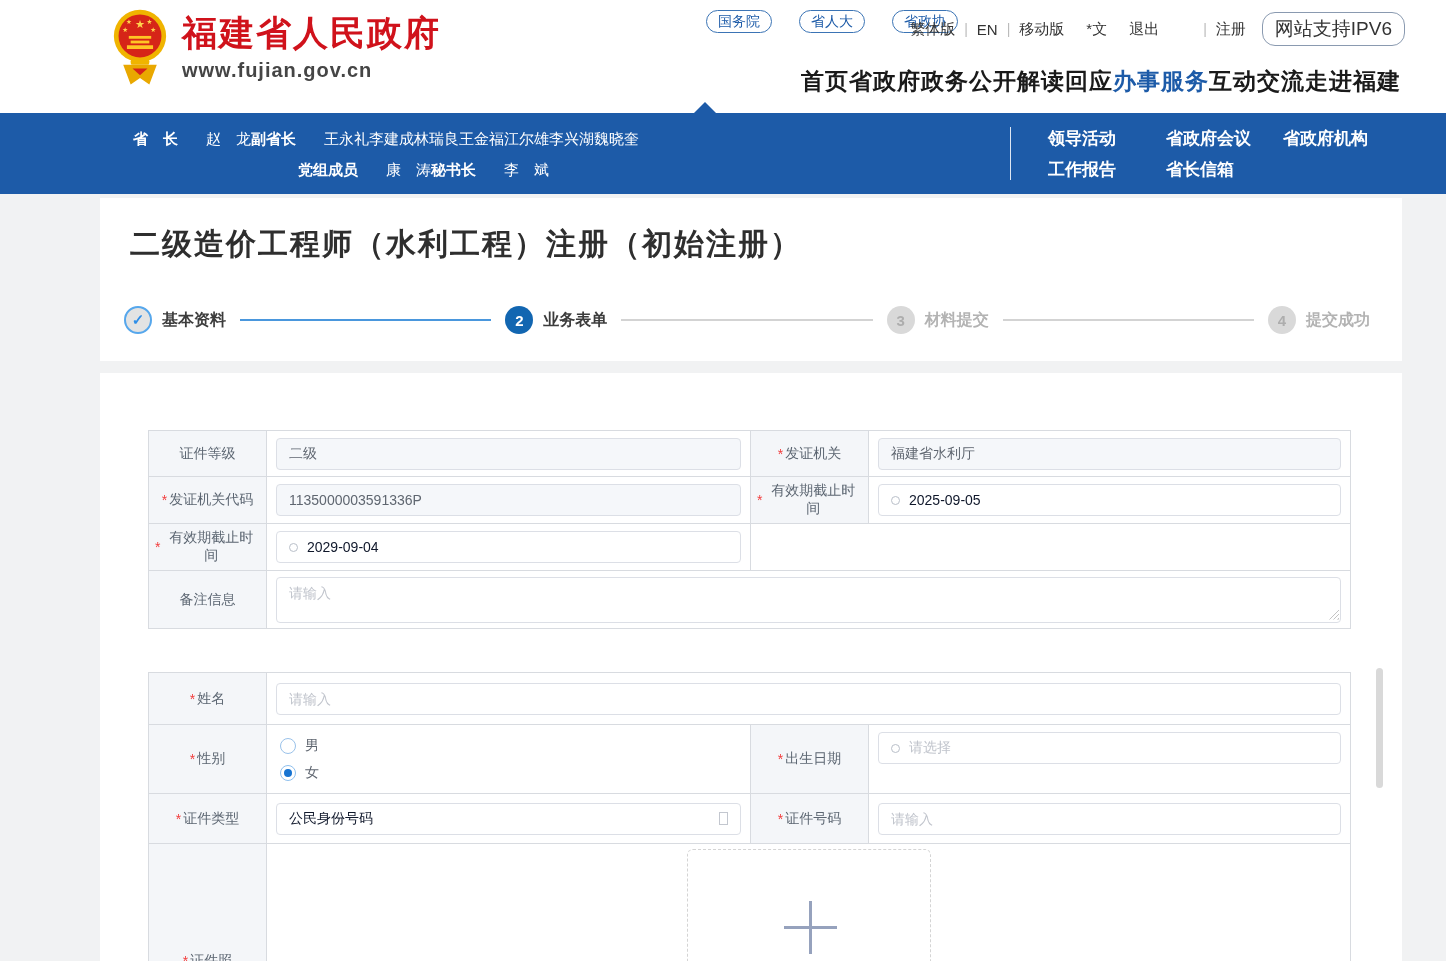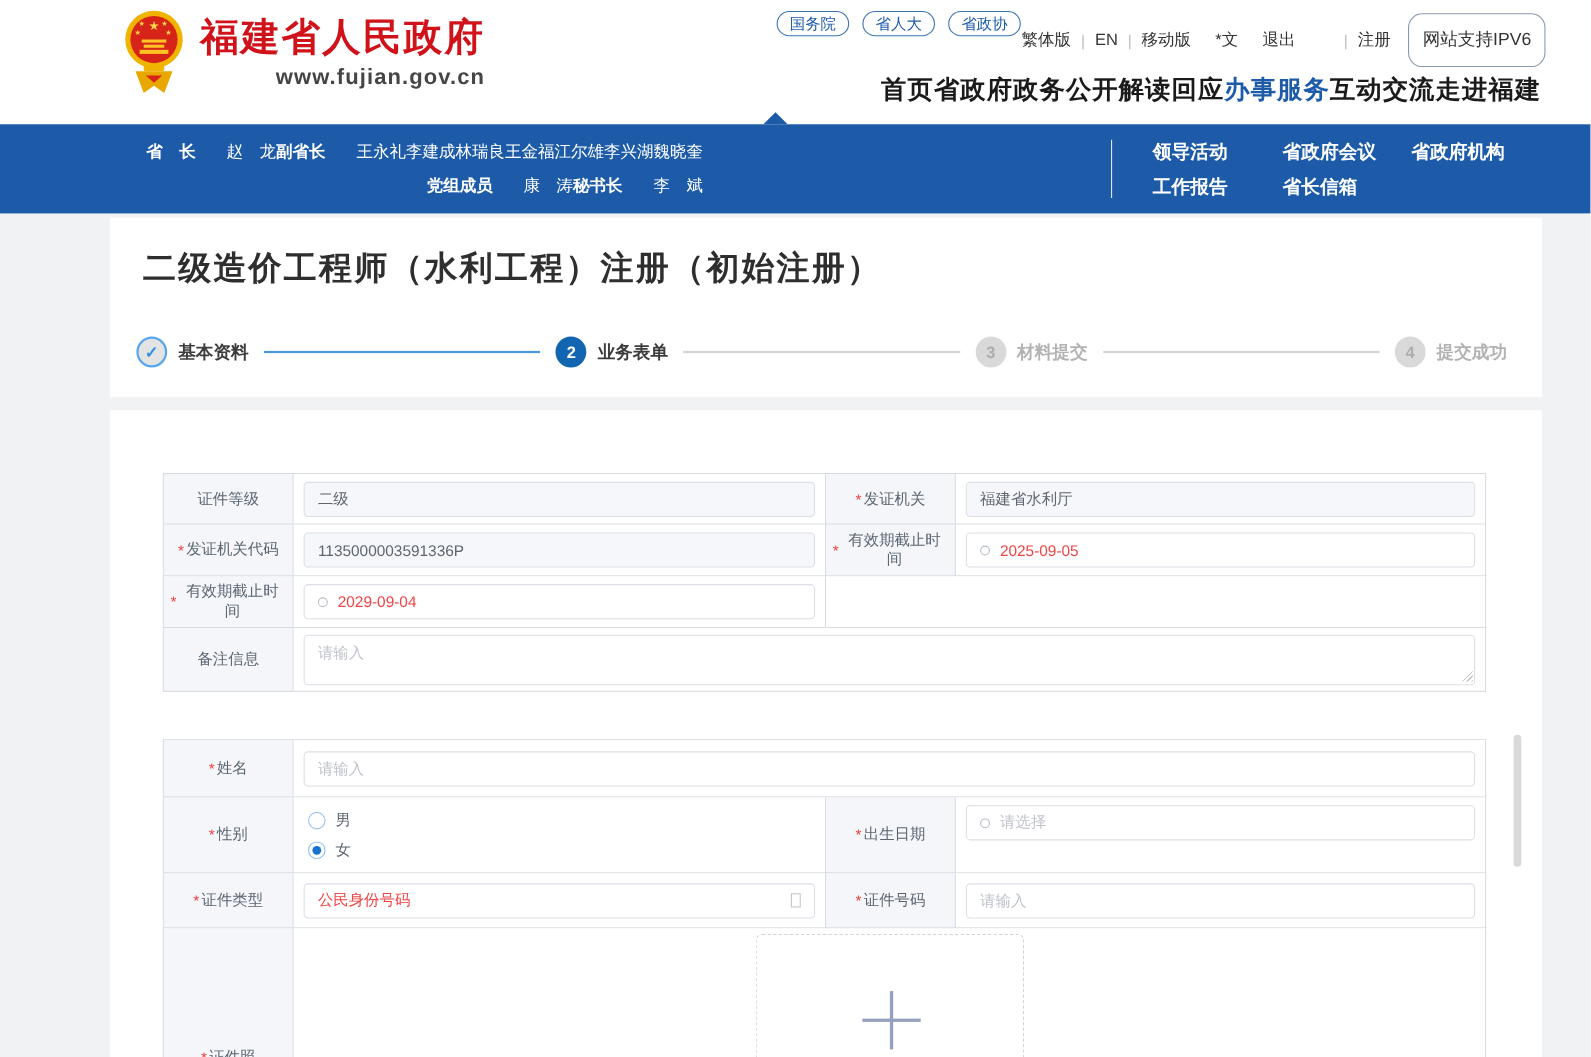--- a/index.html
+++ b/index.html
@@ -3,45 +3,45 @@
 <meta charset="utf-8">
 <style>
   * { margin:0; padding:0; box-sizing:border-box; }
   html,body { width:1446px; height:961px; overflow:hidden; }
   body { font-family:"Liberation Sans", sans-serif; background:#f1f2f3; position:relative; color:#333; }
   a { text-decoration:none; color:inherit; cursor:pointer; }
 
   
   .header { position:absolute; top:0; left:0; width:1446px; height:113px; background:#fff; }
   .logo { position:absolute; left:112px; top:7px; display:flex; align-items:flex-start; }
-  .logo-text { margin-left:14px;text-align:right; }
+  .logo-text { margin-left:14px; }
   .site-name { font-family:"Liberation Serif", serif; font-weight:bold; font-size:35px; color:#d0121b; letter-spacing:2px; line-height:46px; margin-top:4px; }
   .site-url { font-size:20px; font-weight:bold; color:#454545; letter-spacing:1px; margin-top:2px; }
 
-  .quick-pills { position:absolute; left:706px; top:10px; display:flex; gap:12px;text-align:right; }
+  .quick-pills { position:absolute; left:706px; top:10px; display:flex; gap:27px;text-align:right; }
   .pill { border:1px solid #3b74b5; color:#1d5ba8; border-radius:13px; font-size:14px; padding:2px 11px; line-height:17px; background:#fff; }
   .util-row { position:absolute; right:41px; top:12px; display:flex; align-items:center; font-size:15px; color:#333; }
   .util-row .sep { color:#bbb; margin:0 9px; font-size:14px; }
   .util-row .gap-md { margin-left:22px; }
   .util-row .gap-lg { margin-left:44px; }
-  .pill-gray { border:1px solid #8a9ab0; color:#333; border-radius:13px; font-size:16px; padding:13px 12px; margin-left:16px; }
+  .pill-gray { border:1px solid #8a9ab0; color:#333; border-radius:13px; font-size:19px; padding:3px 12px; margin-left:16px; }
 
   .main-nav { position:absolute; right:45px; bottom:16px; display:flex; }
   .main-nav a { font-size:23px; font-weight:bold; color:#1a1a1a; letter-spacing:1px; }
   .main-nav a.hl { color:#1d5ba8; }
   .nav-caret { position:absolute; left:694px; top:102px; width:0; height:0;
     border-left:11px solid transparent; border-right:11px solid transparent; border-bottom:11px solid #1d5ba8; }
 
   
   .officials { position:absolute; top:113px; left:0; width:1446px; height:81px; background:#1d5ba8; color:#fff; }
   .off-left { position:absolute; left:105px; top:10px; font-size:15px;margin-left:28px; }
   .off-row { line-height:31px; white-space:nowrap; }
   .off-row span { margin-right:28px; }
   .off-row .role { font-weight:bold; }
-  .off-row2 { padding-left:165px;text-align:right; }
+  .off-row2 { padding-left:165px; }
   .off-divider { position:absolute; left:1010px; top:14px; width:1px; height:53px; background:rgba(255,255,255,0.85); }
   .off-links { position:absolute; left:1048px; top:10px; display:grid; grid-template-columns:118px 117px auto; font-size:17px; font-weight:bold; line-height:31px; }
 
   
   .card { position:absolute; left:100px; width:1302px; background:#fff; }
   .card1 { top:198px; height:163px; }
   .card2 { top:373px; height:700px; }
 
   .page-title { position:absolute; left:30px; top:26px; font-size:30px; font-weight:600; color:#2e2e2e; letter-spacing:2px; }
 
@@ -64,21 +64,21 @@
   .lab { background:#f4f6f9; justify-content:center; text-align:center; font-size:14px; color:#5c6672; padding:0 6px; }
   .fld { background:#fff; padding:0 9px; }
   .span2 { grid-column:span 2; }
   .span3 { grid-column:span 3; }
   .star { color:#f23c3c; margin-right:2px; font-size:14px; }
 
   .inp { width:100%; height:32px; border:1px solid #dcdfe6; border-radius:4px; font-size:14px; color:#5f6670; padding:0 12px; background:#fff; outline:none; display:flex; align-items:center; }
   input.inp { display:inline-block; line-height:30px; }
   .inp.disabled { background:#f5f7fa; }
   input::placeholder, textarea::placeholder { color:#c0c4cc; }
-  .inp .val { color:#ef4444; }
+  .inp .val { color:#0f172a; }
   .inp .ph { color:#c0c4cc; }
   .clock-icon { width:9px; height:9px; border:1px solid #b9bfc9; border-radius:50%; margin-right:9px; flex:0 0 auto; }
   .tofu-icon { width:9px; height:13px; border:1px solid #c3c7cf; margin-left:auto; flex:0 0 auto; }
 
   .ta-wrap { position:relative; width:100%; height:46px; margin:6px 0; }
   .ta { width:100%; height:46px; border:1px solid #dcdfe6; border-radius:4px; font-size:14px; font-family:"Liberation Sans", sans-serif; padding:7px 12px; resize:none; outline:none; color:#5f6670; }
   .ta-corner { position:absolute; right:2px; bottom:3px; width:11px; height:11px;
      background:repeating-linear-gradient(135deg, transparent, transparent 2px, #c4c4c4 2px, #c4c4c4 3px);
      clip-path:polygon(100% 0, 100% 100%, 0 100%); }
 

